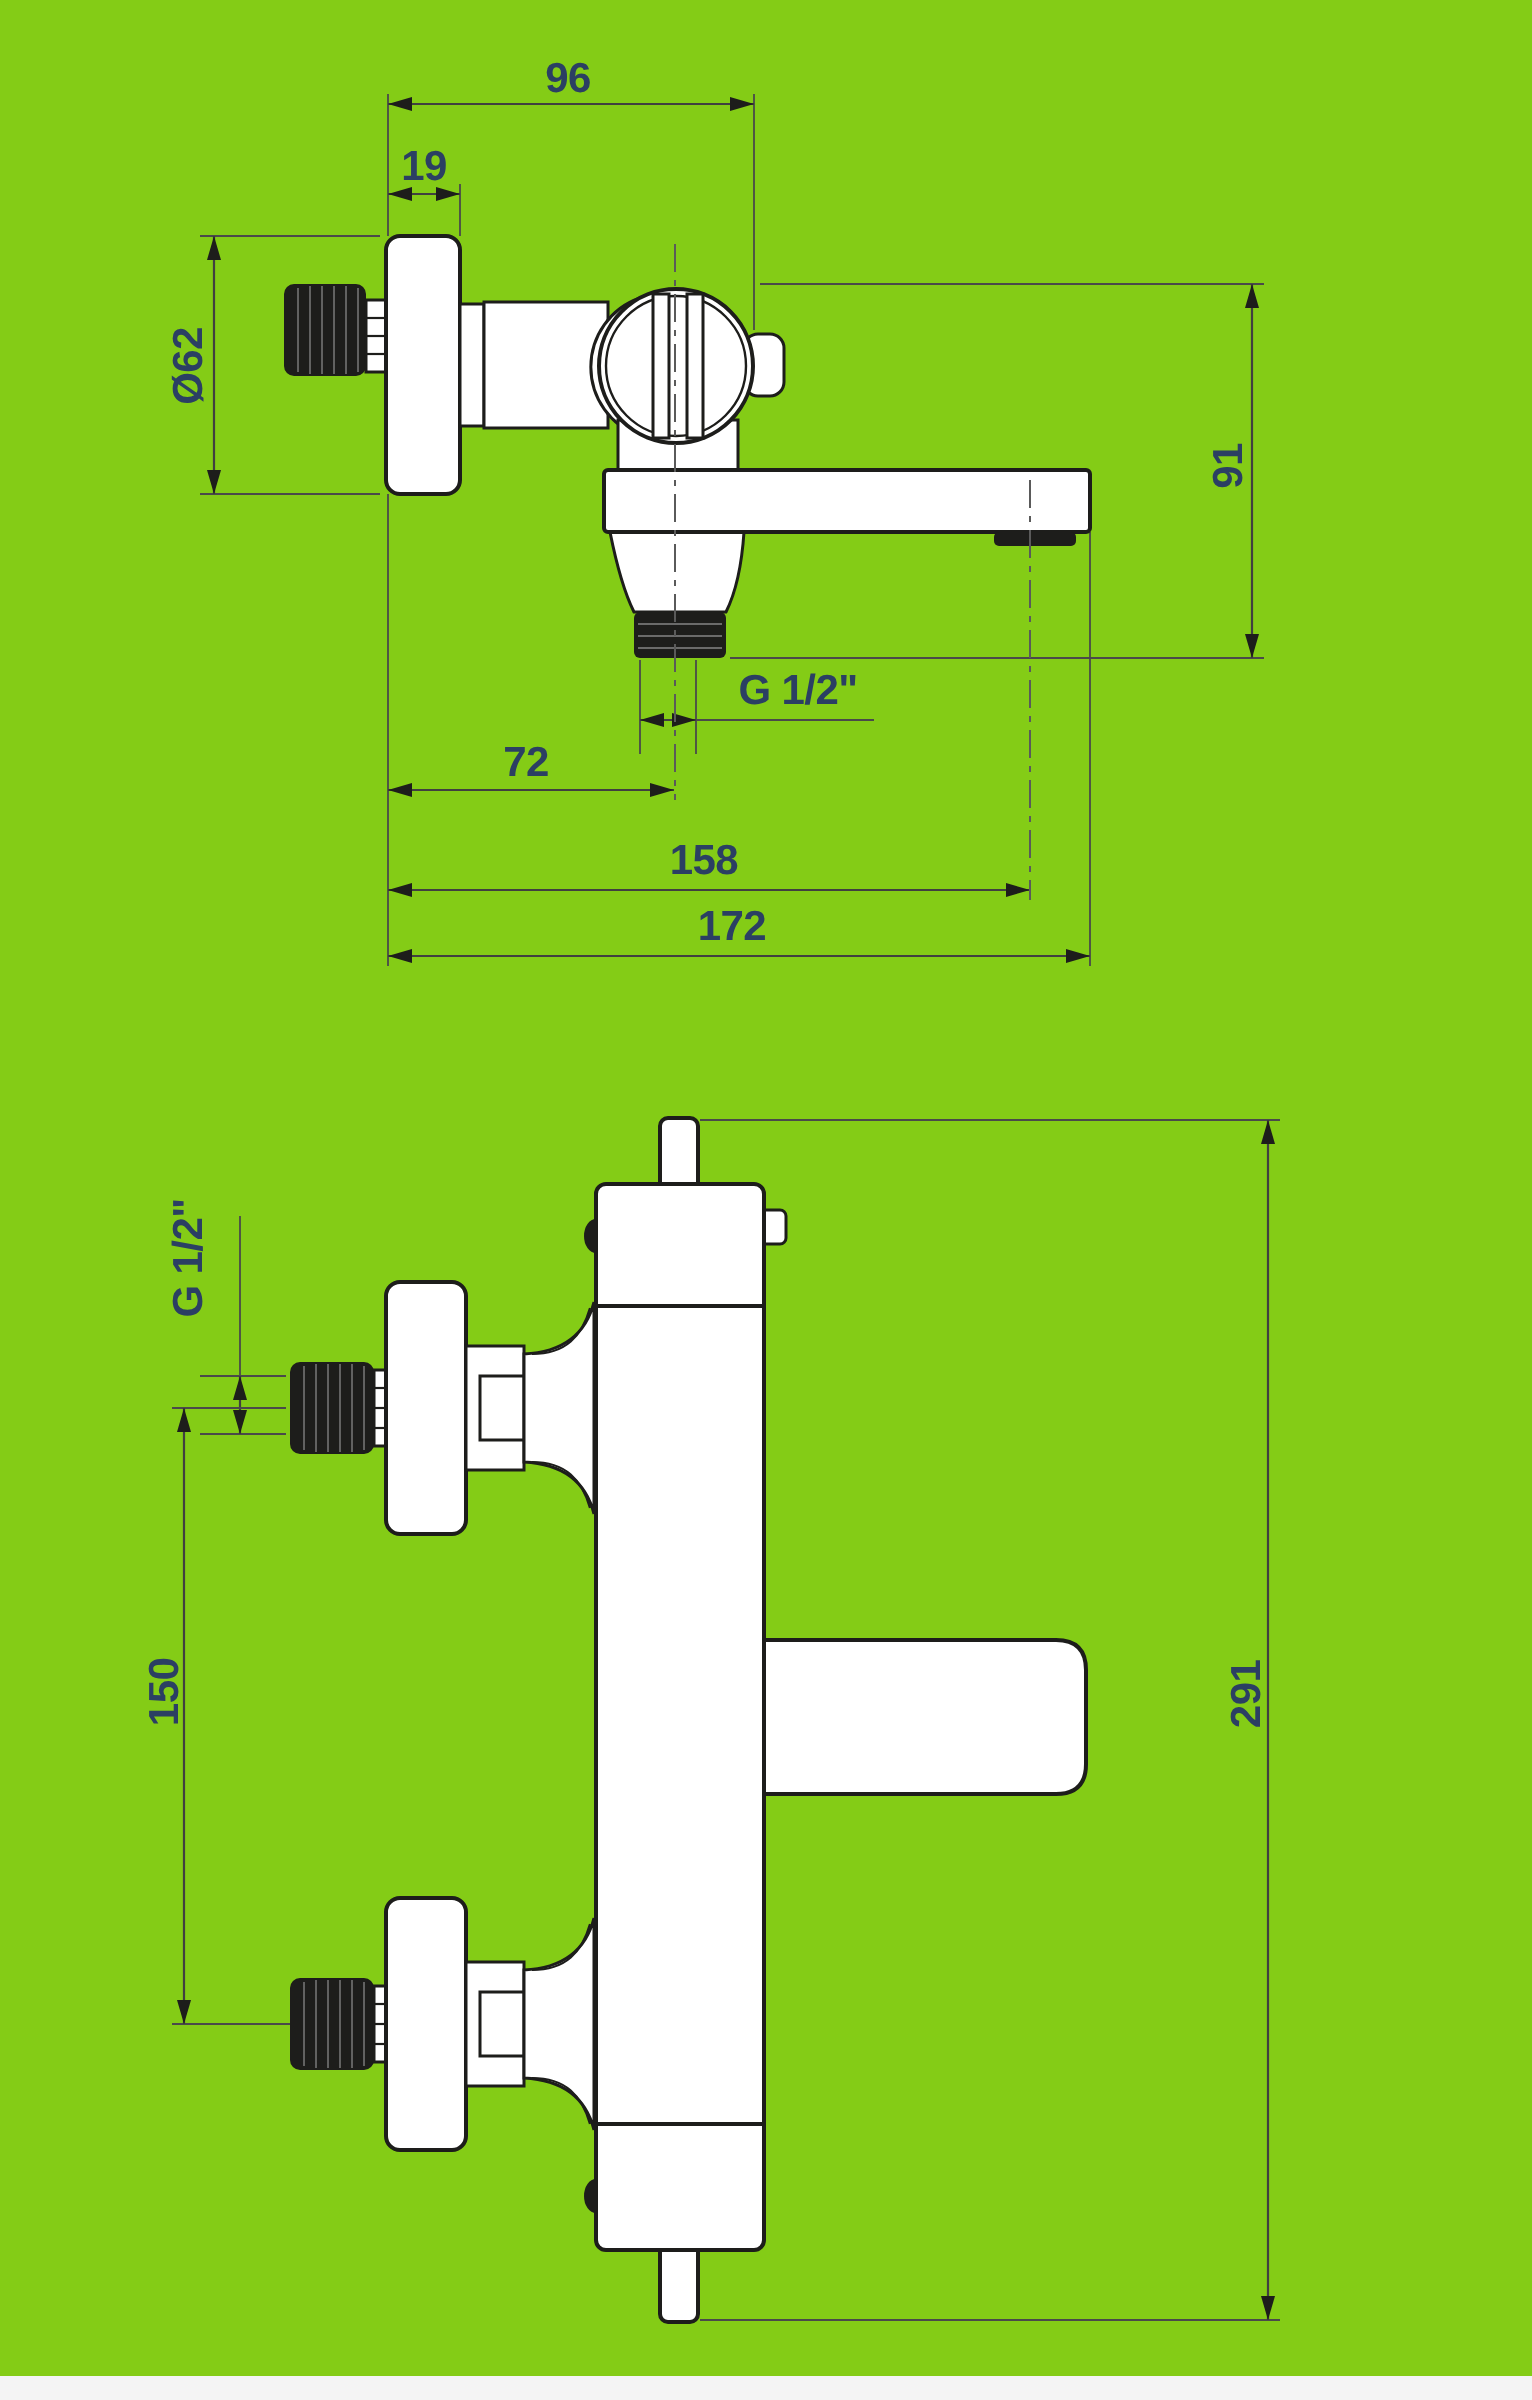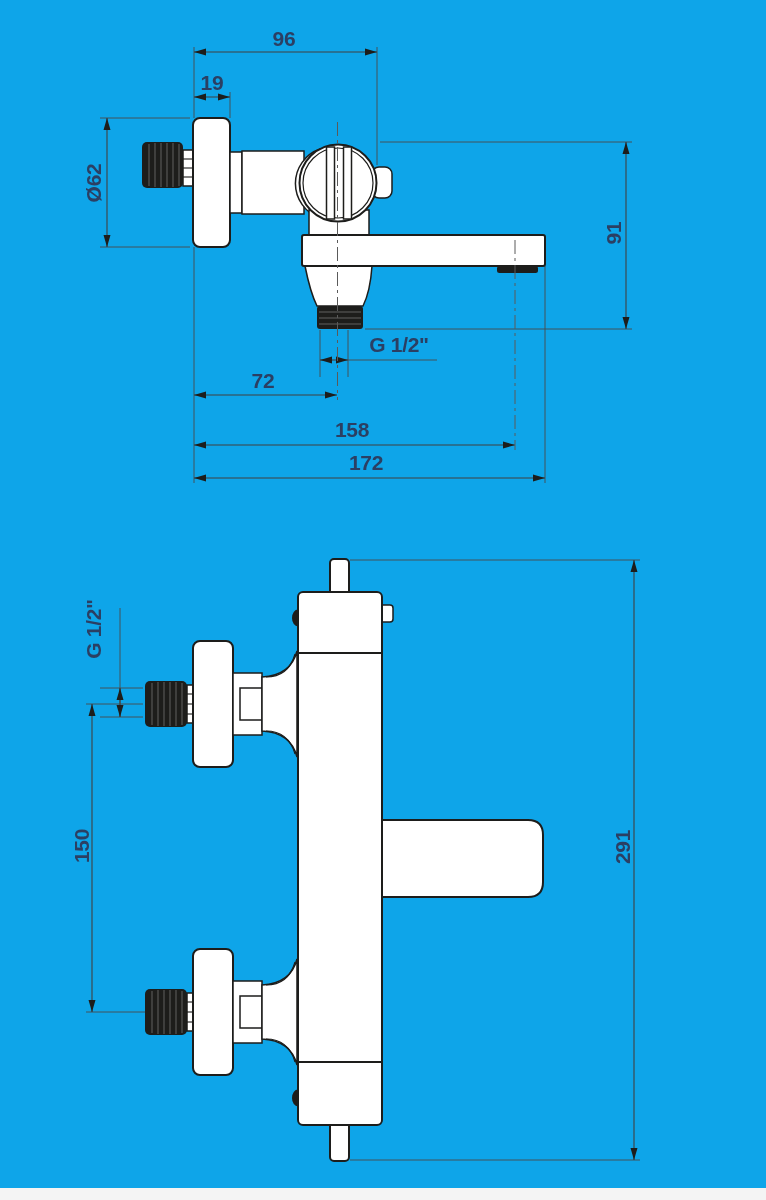--- a/index.html
+++ b/index.html
@@ -1,17 +1,17 @@
 <!DOCTYPE html>
 <html><head>
 <meta charset="utf-8">
 <style>
   html,body{margin:0;padding:0;background:#f4f4f4;}
   .page{
-    width:766px;height:1188px;background:#0ea5e9;margin:0 auto;position:relative;
+    width:766px;height:1188px;background:#84cc16;margin:0 auto;position:relative;
     font-family:"Liberation Sans","DejaVu Sans",sans-serif;
   }
   svg{display:block;}
   text{
     font-family:"Liberation Sans","DejaVu Sans",sans-serif;
     font-weight:bold;font-size:21px;letter-spacing:-0.3px;
     fill:#2b3f63;
   }
   .geo{fill:#ffffff;stroke:#1d1d1b;stroke-width:2;}
   .geo-thin{fill:#ffffff;stroke:#1d1d1b;stroke-width:1.5;}

